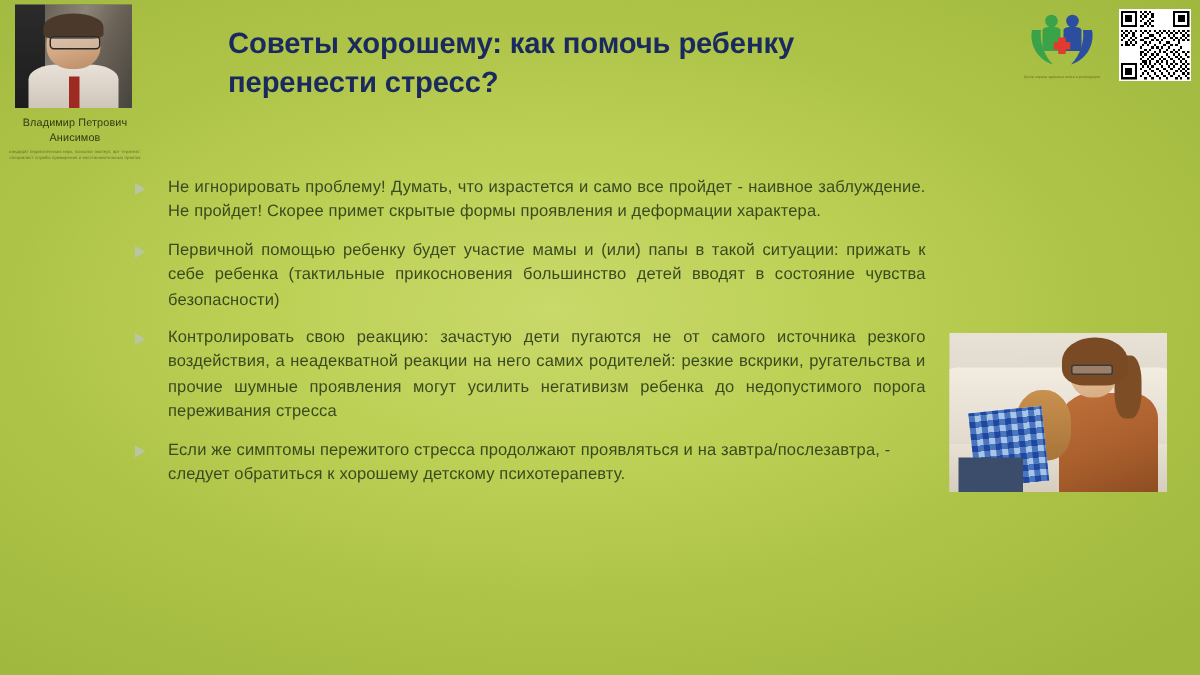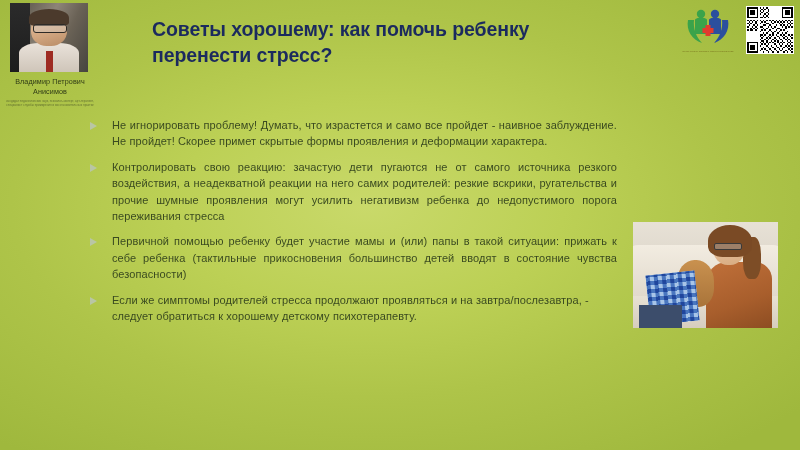--- a/index.html
+++ b/index.html
@@ -413,29 +413,29 @@
     </svg>
   </div>
 
   <div class="bullets">
     <div class="bullet">
       <span class="bullet-marker"></span>
       <div class="bullet-text">Не игнорировать проблему! Думать, что израстется и само все пройдет - наивное заблуждение. Не пройдет! Скорее примет скрытые формы проявления и деформации характера.</div>
     </div>
     <div class="bullet">
       <span class="bullet-marker"></span>
+      <div class="bullet-text">Первичной помощью ребенку будет участие мамы и (или) папы в такой ситуации: прижать к себе ребенка (тактильные прикосновения большинство детей вводят в состояние чувства безопасности)</div>
+    </div>
+    <div class="bullet">
+      <span class="bullet-marker"></span>
       <div class="bullet-text">Контролировать свою реакцию: зачастую дети пугаются не от самого источника резкого воздействия, а неадекватной реакции на него самих родителей: резкие вскрики, ругательства и прочие шумные проявления могут усилить негативизм ребенка до недопустимого порога переживания стресса</div>
     </div>
     <div class="bullet">
       <span class="bullet-marker"></span>
-      <div class="bullet-text">Первичной помощью ребенку будет участие мамы и (или) папы в такой ситуации: прижать к себе ребенка (тактильные прикосновения большинство детей вводят в состояние чувства безопасности)</div>
-    </div>
-    <div class="bullet">
-      <span class="bullet-marker"></span>
-      <div class="bullet-text last-left">Если же симптомы родителей стресса продолжают проявляться и на завтра/послезавтра, - следует обратиться к хорошему детскому психотерапевту.</div>
+      <div class="bullet-text last-left">Если же симптомы пережитого стресса продолжают проявляться и на завтра/послезавтра, - следует обратиться к хорошему детскому психотерапевту.</div>
     </div>
   </div>
 
   <div class="photo">
     <div class="ph-wall"></div>
     <div class="ph-sofa"></div>
     <div class="ph-sofa2"></div>
     <div class="ph-woman-shirt"></div>
     <div class="ph-woman-body"></div>
     <div class="ph-pony"></div>

